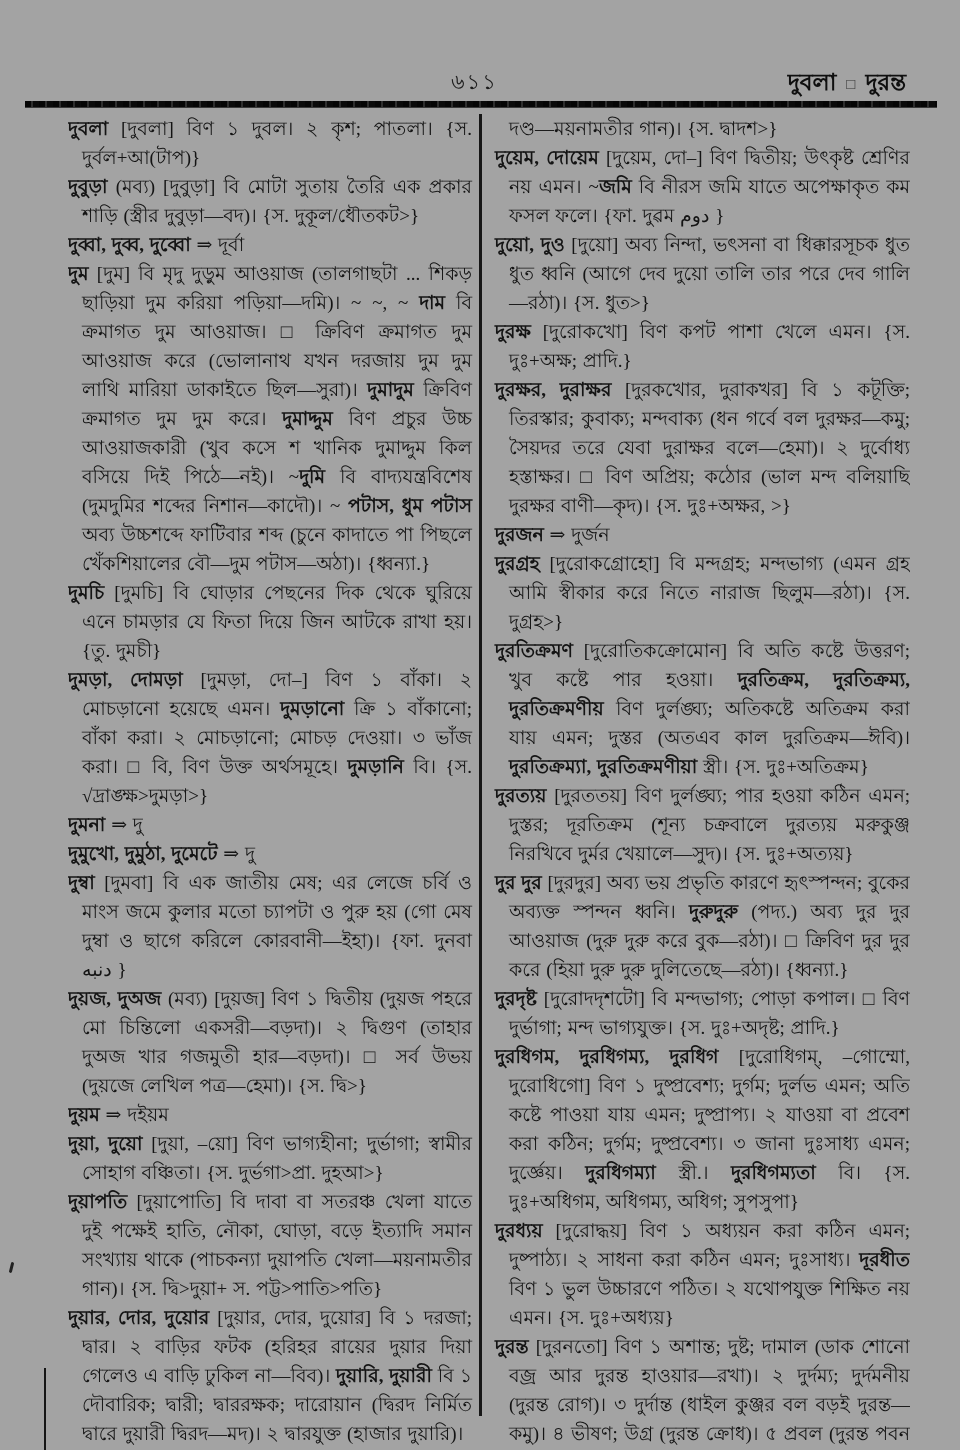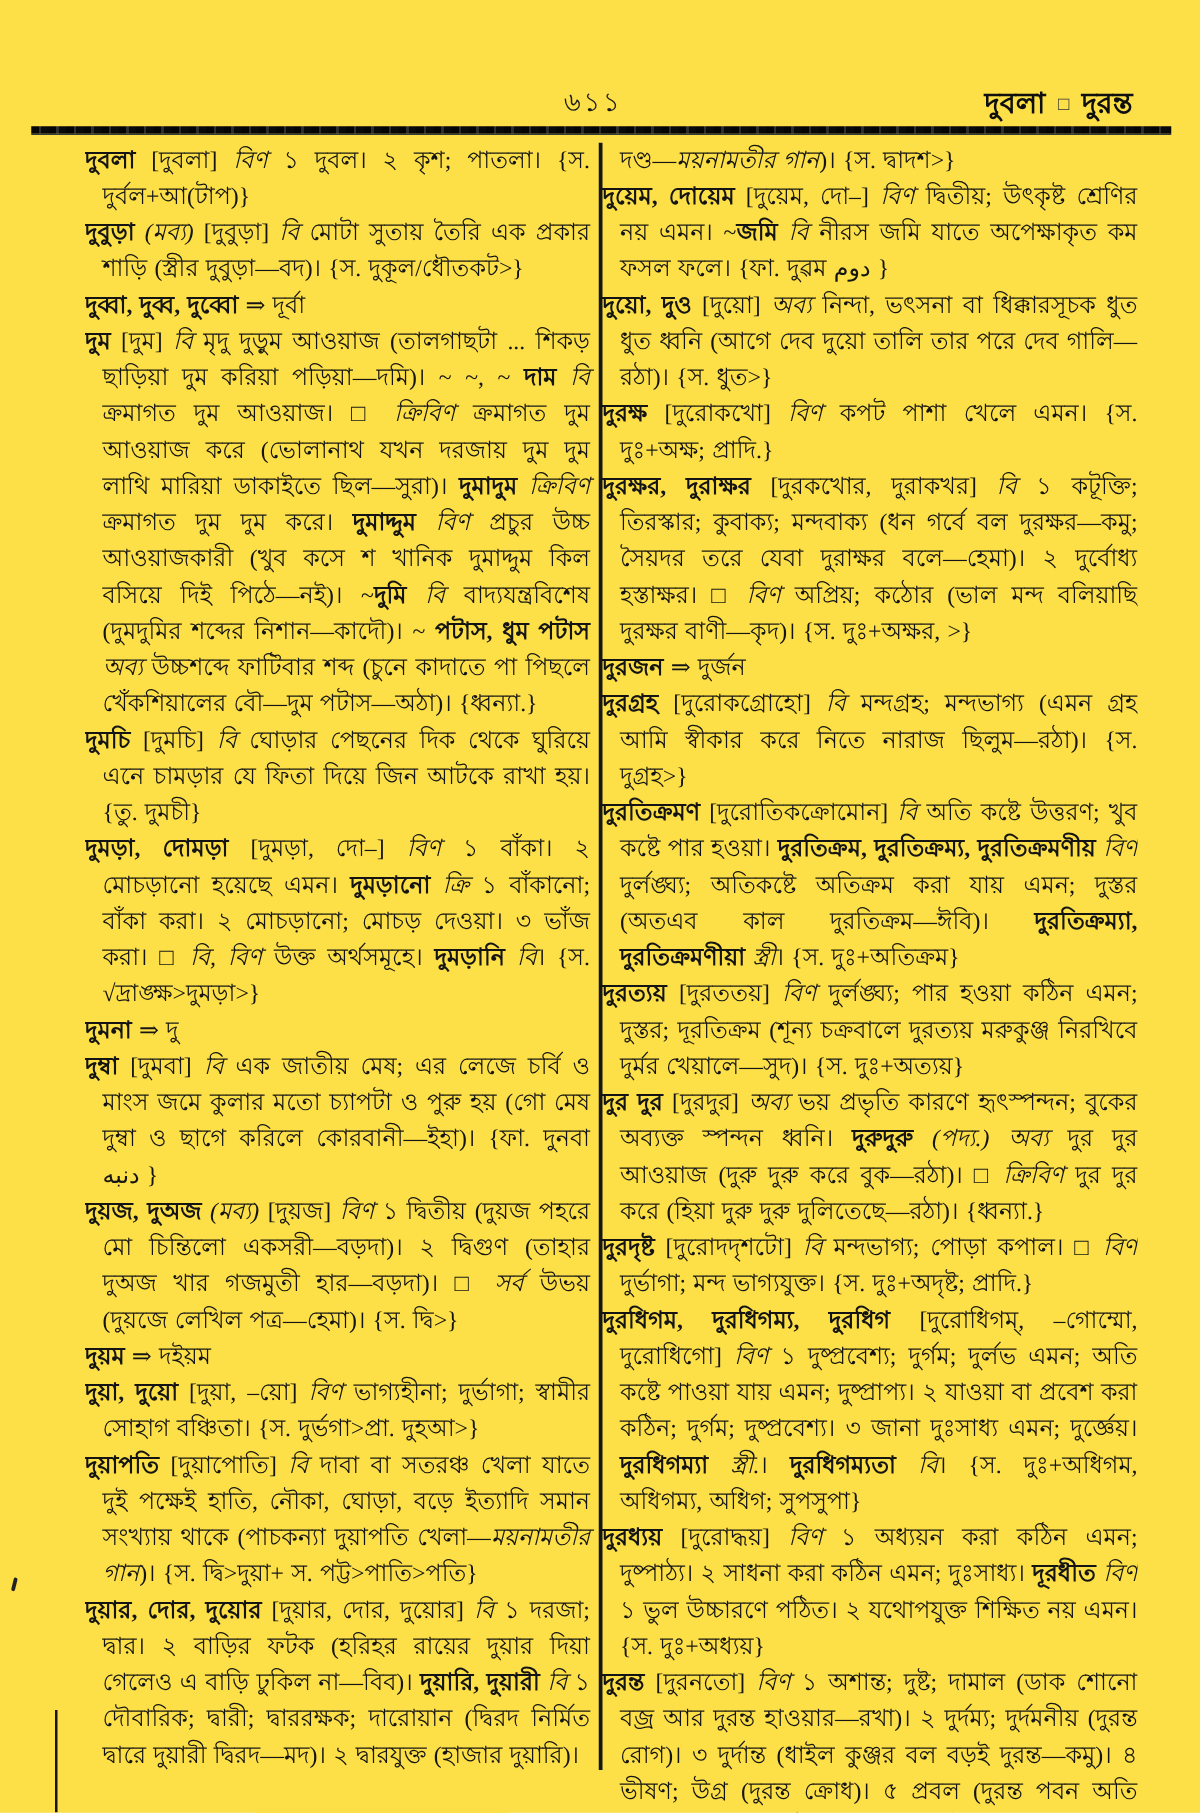--- a/index.html
+++ b/index.html
@@ -3,21 +3,21 @@
 <meta charset="utf-8">
 <style>
   html,body{margin:0;padding:0;}
   body{
     width:960px;height:1450px;
     background:#f4f4f2;
     font-family:"Liberation Serif","DejaVu Serif",serif;
   }
   .page{
     position:relative;width:960px;height:1450px;
-    background:#fde047;color:#141414;overflow:hidden;
+    background:#a3a3a3;color:#141414;overflow:hidden;
   }
   
   .header{position:absolute;top:66px;left:0;right:0;height:36px;}
   .page-number{
     position:absolute;left:50%;transform:translateX(-62%);
     font-size:21px;letter-spacing:2px;color:#1c1c1c;
   }
   .guide-words{
     position:absolute;right:54px;top:-2px;
     font-size:23px;font-weight:bold;color:#0f0f0f;
@@ -36,29 +36,29 @@
   .columns{
     position:absolute;top:114px;left:68px;right:50px;bottom:0;
     display:flex;align-items:stretch;overflow:hidden;
   }
   .col{font-size:19px;line-height:29px;text-align:justify;}
   .col-left{width:404px;}
   .divider{
     width:3px;background:#161616;margin-left:7px;
     height:1302px;flex:none;
   }
-  .col-right{flex:1;}
+  .col-right{flex:1;margin-left:13px;}
   
   p.entry{
     margin:0;padding-left:14px;text-indent:-14px;
     word-spacing:1px;
   }
   p.entry.continuation{text-indent:0;}
   .seg-b{font-weight:bold;}
-  .seg-i{font-style:italic;}
+  .seg-i{}
   .seg-s{vertical-align:super;font-size:0.65em;font-weight:bold;}
   
   .artifact-tick{
     position:absolute;left:10px;top:1262px;width:3px;height:11px;
     background:#222;transform:rotate(14deg);border-radius:2px;
   }
   .artifact-line{
     position:absolute;left:44px;top:1368px;width:2px;height:82px;
     background:#151515;
   }
@@ -81,20 +81,21 @@
 
   <div class="columns">
     <div class="col col-left">
         <p class="entry"><span class="seg-b">দুবলা</span><span> [দুবলা] </span><span class="seg-i">বিণ</span><span> ১ দুবল। ২ কৃশ; পাতলা। {স. দুর্বল+আ(টাপ)}</span></p>
         <p class="entry"><span class="seg-b">দুবুড়া</span><span class="seg-i"> (মব্য) </span><span>[দুবুড়া] </span><span class="seg-i">বি</span><span> মোটা সুতায় তৈরি এক প্রকার শাড়ি (স্ত্রীর দুবুড়া—বদ)। {স. দুকূল/ধৌতকট&gt;}</span></p>
         <p class="entry"><span class="seg-b">দুব্বা, দুব্ব, দুব্বো</span><span> ⇒ দূর্বা</span></p>
         <p class="entry"><span class="seg-b">দুম</span><span> [দুম] </span><span class="seg-i">বি</span><span> মৃদু দুড়ুম আওয়াজ (তালগাছটা ... শিকড় ছাড়িয়া দুম করিয়া পড়িয়া—দমি)। ~ ~, ~ </span><span class="seg-b">দাম</span><span> </span><span class="seg-i">বি</span><span> ক্রমাগত দুম আওয়াজ। □ </span><span class="seg-i">ক্রিবিণ</span><span> ক্রমাগত দুম আওয়াজ করে (ভোলানাথ যখন দরজায় দুম দুম লাথি মারিয়া ডাকাইতে ছিল—সুরা)। </span><span class="seg-b">দুমাদুম</span><span> </span><span class="seg-i">ক্রিবিণ</span><span> ক্রমাগত দুম দুম করে। </span><span class="seg-b">দুমাদ্দুম</span><span> </span><span class="seg-i">বিণ</span><span> প্রচুর উচ্চ আওয়াজকারী (খুব কসে শ খানিক দুমাদ্দুম কিল বসিয়ে দিই পিঠে—নই)। ~</span><span class="seg-b">দুমি</span><span> </span><span class="seg-i">বি</span><span> বাদ্যযন্ত্রবিশেষ (দুমদুমির শব্দের নিশান—কাদৌ)। ~ </span><span class="seg-b">পটাস, ধুম পটাস</span><span> </span><span class="seg-i">অব্য</span><span> উচ্চশব্দে ফাটিবার শব্দ (চুনে কাদাতে পা পিছলে খেঁকশিয়ালের বৌ—দুম পটাস—অঠা)। {ধ্বন্যা.}</span></p>
         <p class="entry"><span class="seg-b">দুমচি</span><span> [দুমচি] </span><span class="seg-i">বি</span><span> ঘোড়ার পেছনের দিক থেকে ঘুরিয়ে এনে চামড়ার যে ফিতা দিয়ে জিন আটকে রাখা হয়। {তু. দুমচী}</span></p>
         <p class="entry"><span class="seg-b">দুমড়া, দোমড়া</span><span> [দুমড়া, দো–] </span><span class="seg-i">বিণ</span><span> ১ বাঁকা। ২ মোচড়ানো হয়েছে এমন। </span><span class="seg-b">দুমড়ানো</span><span> </span><span class="seg-i">ক্রি</span><span> ১ বাঁকানো; বাঁকা করা। ২ মোচড়ানো; মোচড় দেওয়া। ৩ ভাঁজ করা। □ </span><span class="seg-i">বি, বিণ</span><span> উক্ত অর্থসমূহে। </span><span class="seg-b">দুমড়ানি</span><span> </span><span class="seg-i">বি</span><span>। {স. √দ্রাঙ্ক্ষ&gt;দুমড়া&gt;}</span></p>
         <p class="entry"><span class="seg-b">দুমনা</span><span> ⇒ দু</span></p>
+        <p class="entry"><span class="seg-b">দুমুখো, দুমুঠা, দুমেটে</span><span> ⇒ দু</span></p>
         <p class="entry"><span class="seg-b">দুম্বা</span><span> [দুমবা] </span><span class="seg-i">বি</span><span> এক জাতীয় মেষ; এর লেজে চর্বি ও মাংস জমে কুলার মতো চ্যাপটা ও পুরু হয় (গো মেষ দুম্বা ও ছাগে করিলে কোরবানী—ইহা)। {ফা. দুনবা دنبه }</span></p>
         <p class="entry"><span class="seg-b">দুয়জ, দুঅজ</span><span class="seg-i"> (মব্য) </span><span>[দুয়জ] </span><span class="seg-i">বিণ</span><span> ১ দ্বিতীয় (দুয়জ পহরে মো চিন্তিলো একসরী—বড়দা)। ২ দ্বিগুণ (তাহার দুঅজ খার গজমুতী হার—বড়দা)। □ </span><span class="seg-i">সর্ব</span><span> উভয় (দুয়জে লেখিল পত্র—হেমা)। {স. দ্বি&gt;}</span></p>
         <p class="entry"><span class="seg-b">দুয়ম</span><span> ⇒ দইয়ম</span></p>
         <p class="entry"><span class="seg-b">দুয়া, দুয়ো</span><span> [দুয়া, –য়ো] </span><span class="seg-i">বিণ</span><span> ভাগ্যহীনা; দুর্ভাগা; স্বামীর সোহাগ বঞ্চিতা। {স. দুর্ভগা&gt;প্রা. দুহআ&gt;}</span></p>
         <p class="entry"><span class="seg-b">দুয়াপতি</span><span> [দুয়াপোতি] </span><span class="seg-i">বি</span><span> দাবা বা সতরঞ্চ খেলা যাতে দুই পক্ষেই হাতি, নৌকা, ঘোড়া, বড়ে ইত্যাদি সমান সংখ্যায় থাকে (পাচকন্যা দুয়াপতি খেলা—</span><span class="seg-i">ময়নামতীর গান</span><span>)। {স. দ্বি&gt;দুয়া+ স. পট্ট&gt;পাতি&gt;পতি}</span></p>
         <p class="entry"><span class="seg-b">দুয়ার, দোর, দুয়োর</span><span> [দুয়ার, দোর, দুয়োর] </span><span class="seg-i">বি</span><span> ১ দরজা; দ্বার। ২ বাড়ির ফটক (হরিহর রায়ের দুয়ার দিয়া গেলেও এ বাড়ি ঢুকিল না—বিব)। </span><span class="seg-b">দুয়ারি, দুয়ারী</span><span> </span><span class="seg-i">বি</span><span> ১ দৌবারিক; দ্বারী; দ্বাররক্ষক; দারোয়ান (দ্বিরদ নির্মিত দ্বারে দুয়ারী দ্বিরদ—মদ)। ২ দ্বারযুক্ত (হাজার দুয়ারি)। </span><span> </span></p>
       </div>
     <div class="divider"></div>
     <div class="col col-right">
         <p class="entry continuation"><span>দণ্ড—</span><span class="seg-i">ময়নামতীর গান</span><span>)। {স. দ্বাদশ&gt;}</span></p>

